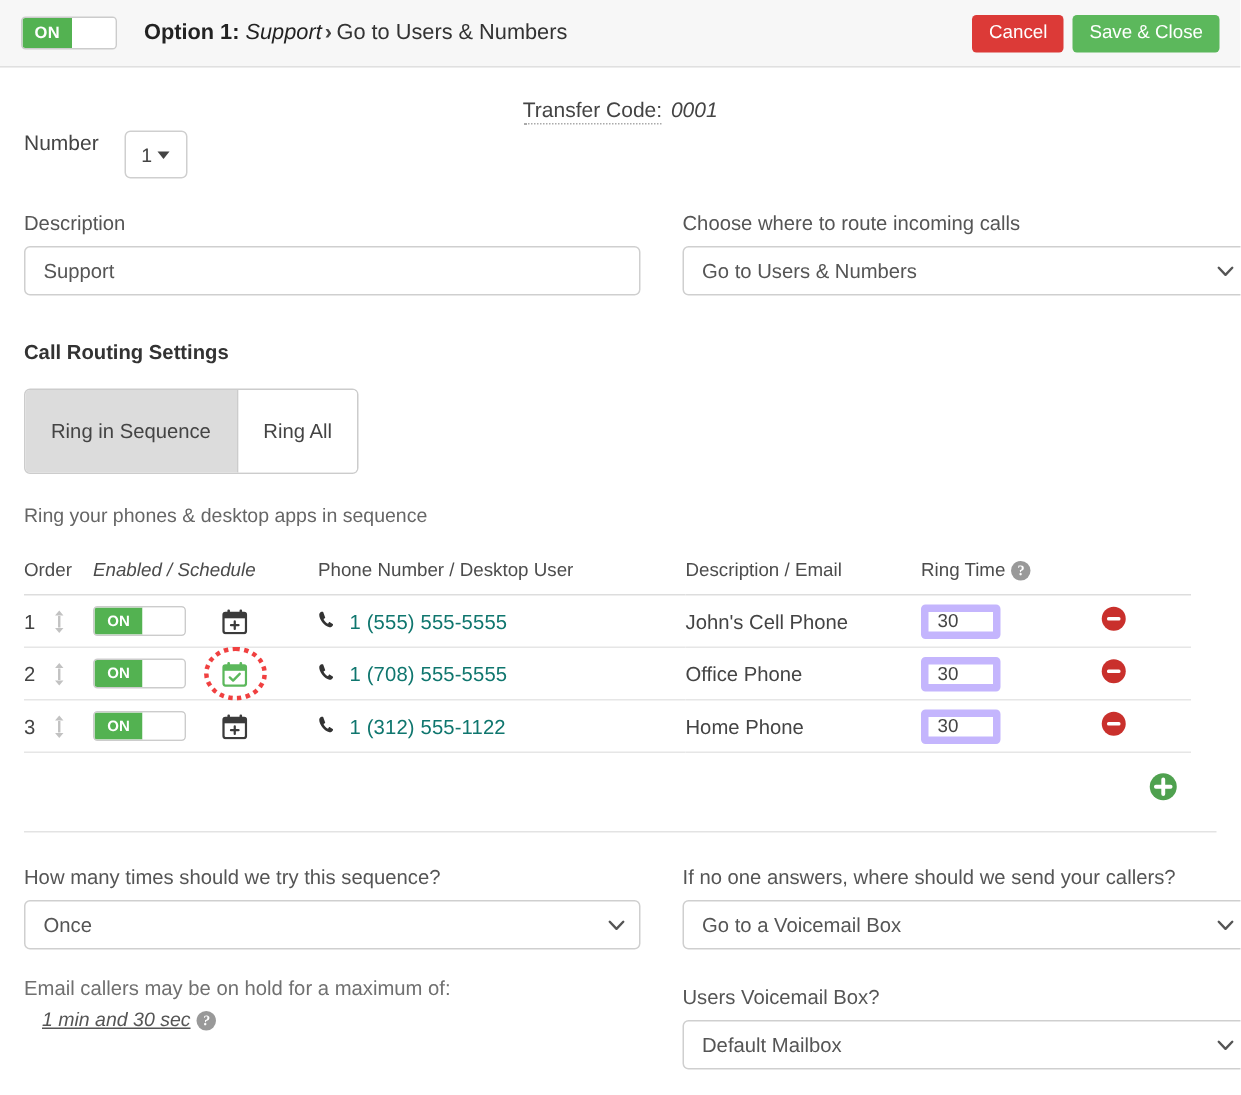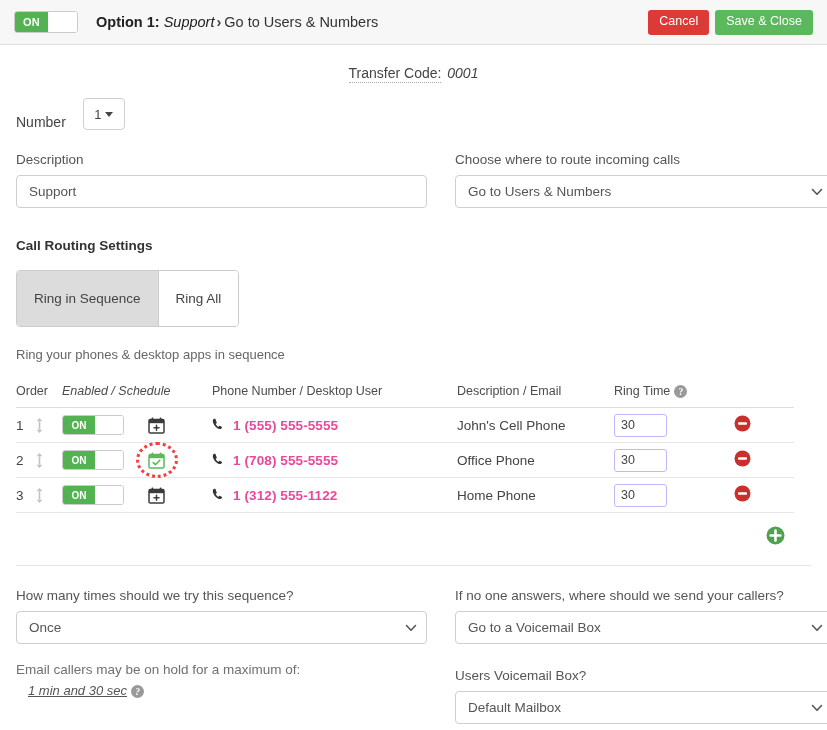--- a/index.html
+++ b/index.html
@@ -83,23 +83,23 @@
     color: #444;
     text-align: center;
   }
   .transfer-code .tc-label {
     border-bottom: 1px dotted #aaa;
     padding-bottom: 1px;
   }
   .transfer-code .tc-value { font-style: italic; color: #444; margin-left: 2px;}
 
   .number-row {
-    margin-top: 17px;
+    margin-top: 6px;
     display: flex;
-    align-items: flex-end;
+    align-items: flex-start;
     gap: 17px;
   }
   .number-label { font-size: 14px; color: #444; }
   .number-select {
     width: 42px; height: 32px;
     border: 1px solid #cfcfcf;
     border-radius: 4px;
     background: #fff;
     display: flex; align-items: center; justify-content: center;
     gap: 4px;
@@ -257,27 +257,27 @@
     position: absolute;
     left: -12px; top: -9px;
     width: 42px; height: 36px;
     border: 3px dotted #f04040;
     border-radius: 50%;
     pointer-events: none;
   }
 
   .phone-cell { display: flex; align-items: center; gap: 9px; }
   .phone-icon { color: #333; font-size: 13px; line-height: 1; }
-  .phone-num { font-size: 13.5px; color: #ec4899; letter-spacing: .1px; font-weight: bold; }
+  .phone-num { font-size: 13.5px; color: #0f766e; letter-spacing: .1px; }
 
   .desc-cell { font-size: 13.5px; color: #444; }
 
   .ring-input {
     width: 53px; height: 23px;
-    border: 1px solid #c4b5fd;
+    border: 5px solid #c4b5fd;
     border-radius: 3px;
     font-size: 12.5px;
     color: #444;
     padding: 0 6px;
     background: #fff;
     font-family: "Liberation Sans", sans-serif;
     outline: none;
   }
 
   .del-btn {

